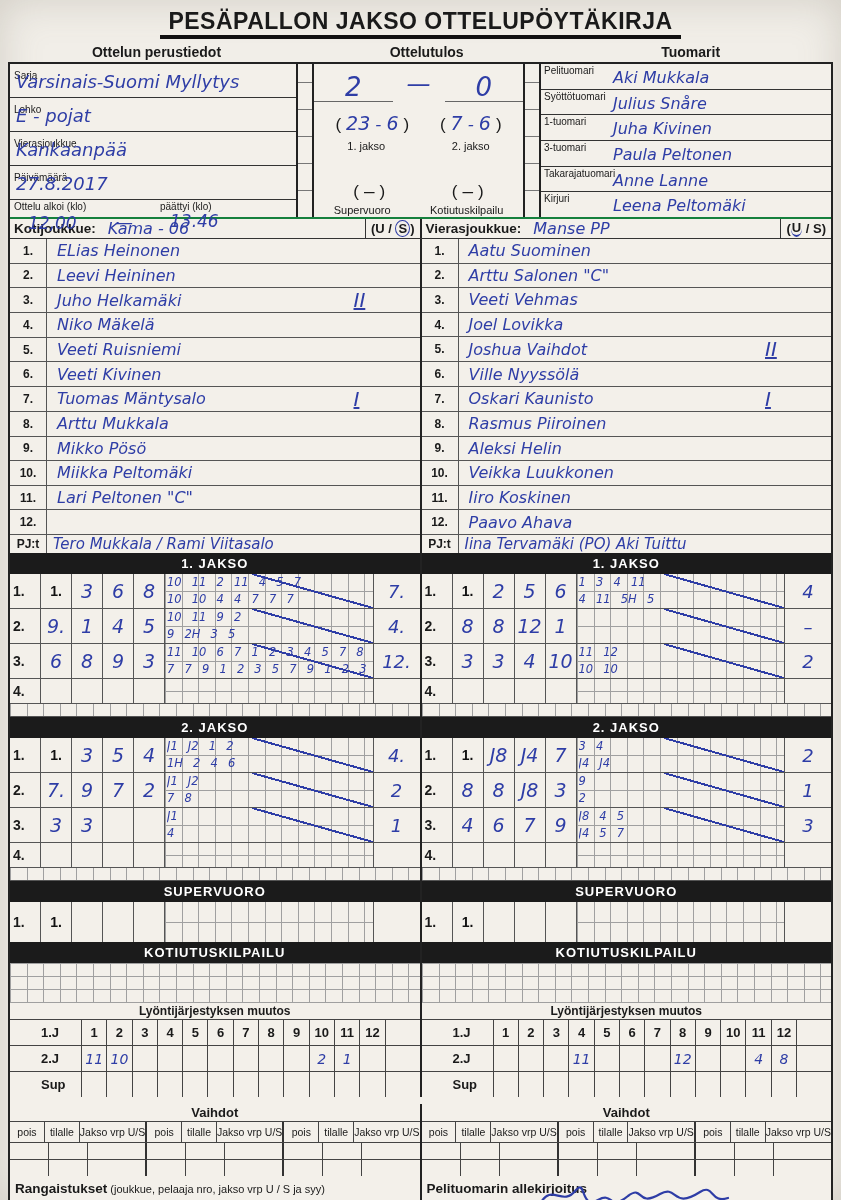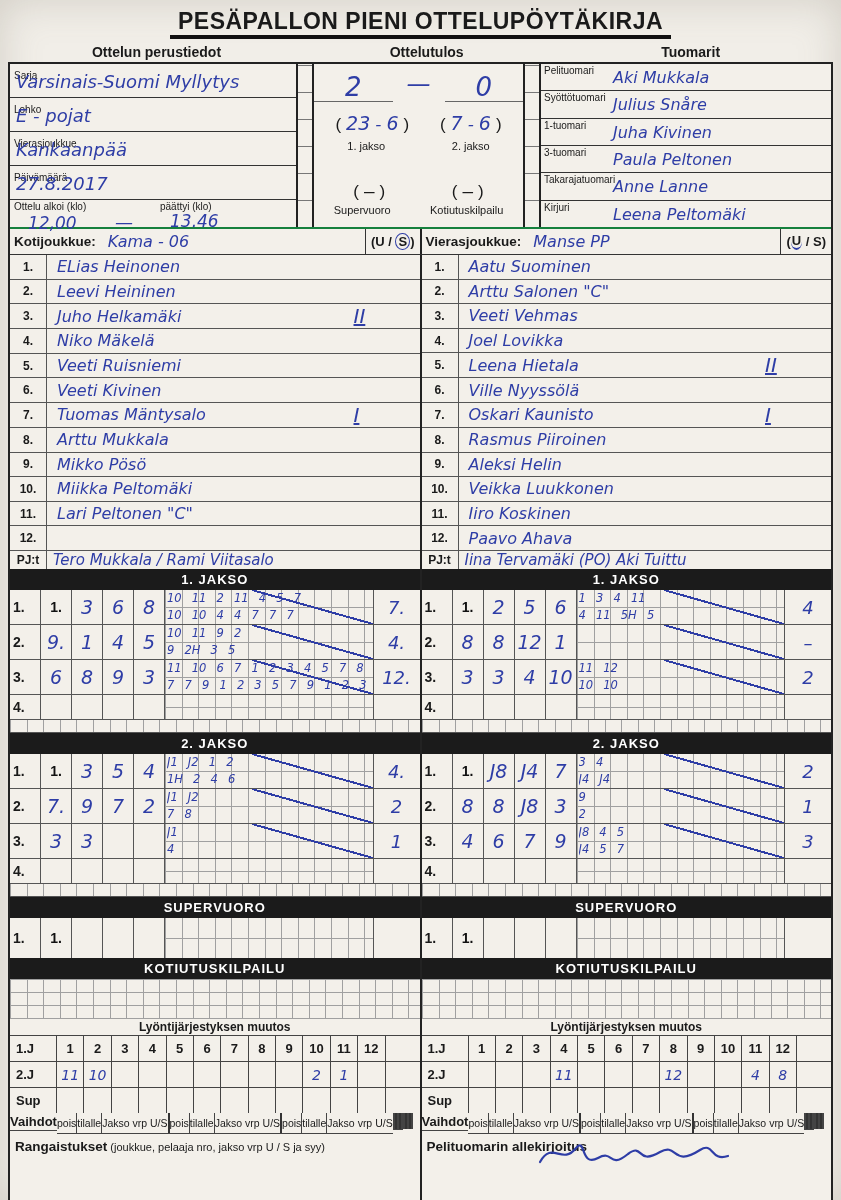--- a/index.html
+++ b/index.html
@@ -98,32 +98,32 @@
 
   
   .kgrid{flex:1;background:repeating-linear-gradient(90deg,#a0a0a0 0 1px,transparent 1px 16.6px),
                        repeating-linear-gradient(0deg,#a0a0a0 0 1px,transparent 1px 13px);}
 
   
   .msection{display:flex;}
   .mhalf{width:50%;border-right:2px solid #222;display:flex;flex-direction:column;}
   .mhalf:last-child{border-right:none;}
   .mtitle{height:16px;text-align:center;font-weight:bold;font-size:12px;border-bottom:1px solid #444;line-height:16px;}
-  .mrow{height:25px;border-bottom:1px solid #444;display:flex;}
+  .mrow{height:25px;border-bottom:1px solid #444;display:flex;padding-left:25px;}
   .mrow:last-child{border-bottom:none;}
   .mlabel{width:40px;border-right:1px solid #444;display:flex;align-items:center;padding-left:6px;font-weight:bold;font-size:13px;}
   .mcells{flex:1;display:flex;}
   .mcells .cell{flex:1;border-right:1px solid #444;display:flex;align-items:center;justify-content:center;font-size:13px;}
   .mrow.head .cell{font-weight:bold;}
   .mrow.data .cell{font-family:"DejaVu Sans",sans-serif;font-style:italic;color:#2e3da6;font-size:14px;}
   .mext{width:34px;}
 
   
   .vsection{display:flex;}
-  .vhalf{width:50%;border-right:2px solid #222;display:flex;flex-direction:row;}
+  .vhalf{width:50%;border-right:2px solid #222;display:flex;flex-direction:column;margin-top:7px;}
   .vhalf:last-child{border-right:none;}
   .vtitle{height:17px;text-align:center;font-weight:bold;font-size:13px;border-bottom:1px solid #444;line-height:17px;}
   .vheader,.vrow{display:flex;}
   .vheader{height:20px;border-bottom:1px solid #444;}
   .vrow{height:16px;border-bottom:1px solid #444;}
   .vrow:last-child{border-bottom:none;}
   .vgroup{flex:1;display:flex;border-right:2px solid #333;}
   .vgroup:last-child{border-right:none;}
   .vgroup .cell{flex:1;border-right:1px solid #444;display:flex;align-items:center;justify-content:center;font-size:10.5px;white-space:nowrap;}
   .vgroup .cell:last-child{flex:1.5;border-right:none;}
@@ -134,21 +134,21 @@
   .bcell:last-child{border-right:none;}
   .bbold{font-weight:bold;font-size:13.5px;}
   .bsmall{font-size:11px;}
   .sig{position:absolute;left:110px;top:2px;}
 </style>
 </head>
 <body>
 
 <div class="sheet">
 
-  <div class="title"><span>PESÄPALLON PIENI OTTELUPÖYTÄKIRJA</span></div>
+  <div class="title"><span>PESÄPALLON JAKSO OTTELUPÖYTÄKIRJA</span></div>
 
   <div class="secheads">
     <div class="sh1">Ottelun perustiedot</div>
     <div class="sh2">Ottelutulos</div>
     <div class="sh3">Tuomarit</div>
   </div>
 
   <div class="formbox">
 
     <div class="toparea">
@@ -330,21 +330,21 @@
             <div class="pname hw">Veeti Vehmas</div>
             <div class="pmark hw"><span></span></div>
           </div>
         <div class="prow">
             <div class="pno">4.</div>
             <div class="pname hw">Joel Lovikka</div>
             <div class="pmark hw"><span></span></div>
           </div>
         <div class="prow">
             <div class="pno">5.</div>
-            <div class="pname hw">Leena Hietala</div>
+            <div class="pname hw">Joshua Vaihdot</div>
             <div class="pmark hw"><span>II</span></div>
           </div>
         <div class="prow">
             <div class="pno">6.</div>
             <div class="pname hw">Ville Nyyssölä</div>
             <div class="pmark hw"><span></span></div>
           </div>
         <div class="prow">
             <div class="pno">7.</div>
             <div class="pname hw">Oskari Kaunisto</div>

